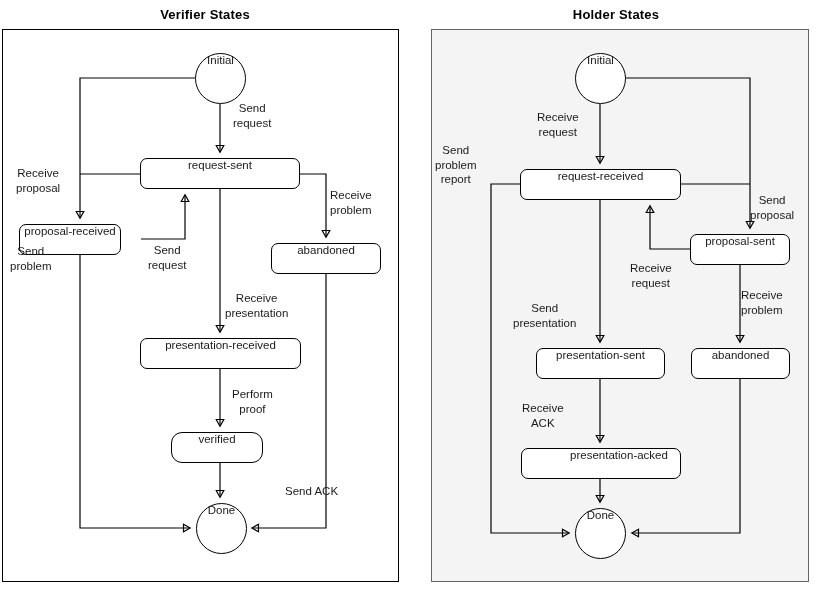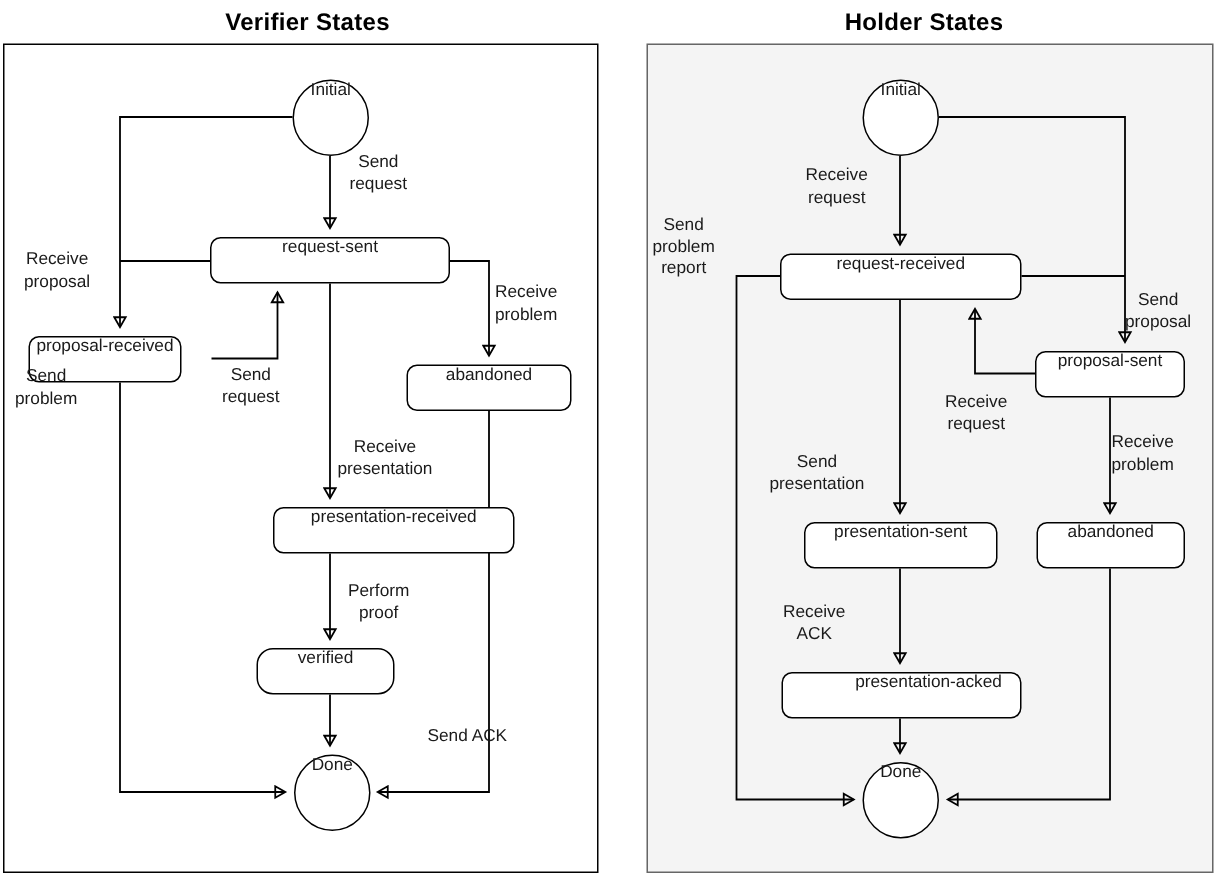--- a/index.html
+++ b/index.html
@@ -5,21 +5,21 @@
   html,body{margin:0;padding:0;background:#ffffff;}
   body{
     width:821px;height:594px;
     font-family:"Liberation Sans", sans-serif;
     color:#000;
     position:relative;
     overflow:hidden;
   }
   .panel-title{
     position:absolute;
-    font-size:16px;
+    font-size:13px;
     font-weight:bold;
     letter-spacing:.2px;
     color:#000;
     text-align:center;
     white-space:nowrap;
   }
   #title-verifier{left:0;top:7px;width:410px;}
   #title-holder{left:411px;top:7px;width:410px;}
 
   .panel{
@@ -121,21 +121,21 @@
     </div>
     <div class="node box" style="left: 140px; top: 158px; width: 160px; height: 31px;">
       <span>request-sent</span>
     </div>
     <div class="node box" style="left: 19px; top: 224px; width: 102px; height: 31px;">
       <span>proposal-received</span>
     </div>
     <div class="node box" style="left: 271px; top: 243px; width: 110px; height: 31px;">
       <span>abandoned</span>
     </div>
-    <div class="node box" style="left: 140px; top: 338px; width: 161px; height: 31px; margin-left: 42px;">
+    <div class="node box" style="left: 140px; top: 338px; width: 161px; height: 31px;">
       <span>presentation-received</span>
     </div>
     <div class="node box" style="left: 171px; top: 432px; width: 92px; height: 31px; border-radius: 11px;">
       <span>verified</span>
     </div>
     <div class="node circle" style="left: 196px; top: 503px; width: 51px; height: 51px;">
       <span>Done</span>
     </div>
     <div class="node circle" style="left: 575px; top: 53px; width: 51px; height: 51px;">
       <span>Initial</span>

